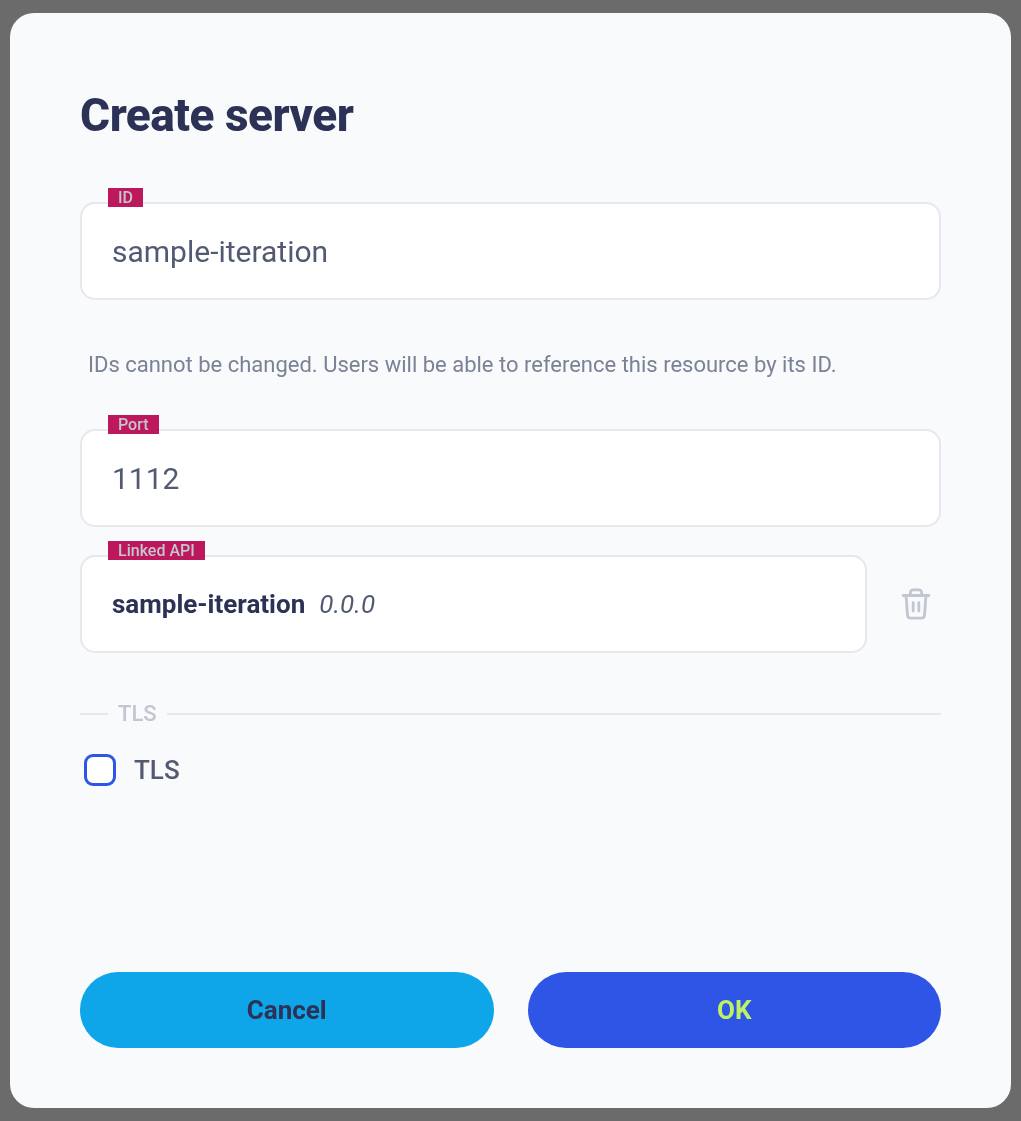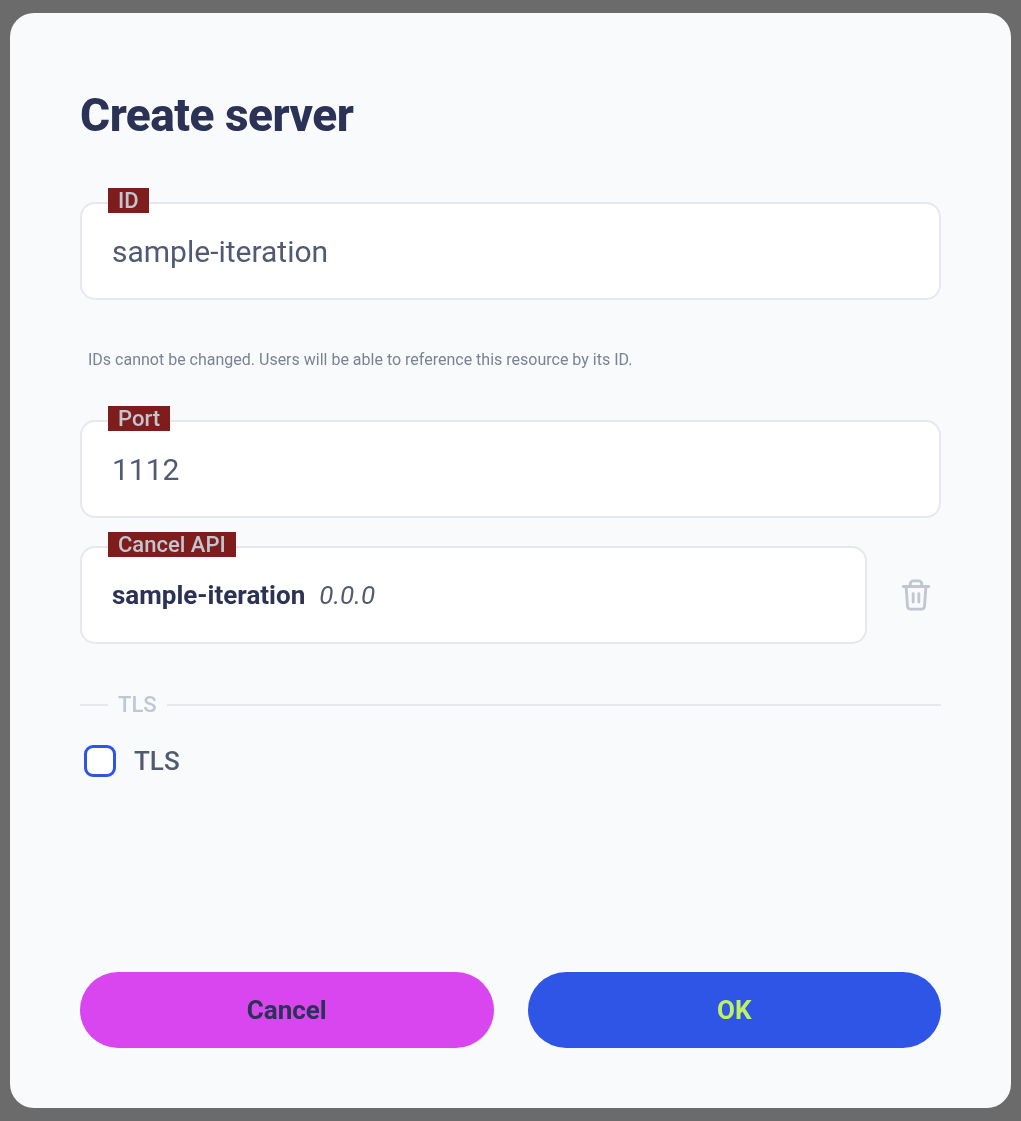--- a/index.html
+++ b/index.html
@@ -35,41 +35,41 @@
       letter-spacing: -0.5px;
     }
     .field-group {
       position: relative;
       margin-bottom: 28px;
     }
     .field-label {
       position: absolute;
       top: -14px;
       left: 28px;
-      background: #7f1d1d;
+      background: #be185d;
       padding: 0 10px;
-      font-size: 22px;
+      font-size: 16px;
       font-weight: 500;
       color: #c2c6d0;
       z-index: 2;
     }
     .text-input {
       width: 100%;
       height: 98px;
       border: 2px solid #e6e8ee;
       border-radius: 15px;
       background: #ffffff;
       padding: 0 30px;
       font-size: 30px;
       color: #525a73;
       font-family: inherit;
       outline: none;
     }
     .helper-text {
-      font-size: 16px;
+      font-size: 22px;
       color: #7a8296;
       margin-top: 20px;
       margin-bottom: 48px;
       line-height: 1.5;
       padding-left: 8px;
     }
     .port-group {
     }
     .linked-api-row {
       display: flex;
@@ -172,21 +172,21 @@
       flex: 1;
       height: 76px;
       border-radius: 40px;
       border: none;
       font-size: 26px;
       font-weight: 700;
       cursor: pointer;
       font-family: inherit;
     }
     .btn-cancel {
-      background: #d946ef;
+      background: #0ea5e9;
       color: #2b3256;
       text-align: center;
     }
     .btn-ok {
       background: #2e55e6;
       color: #bef264;
     }
   </style>
 </head>
 <body>
@@ -200,21 +200,21 @@
   </div>
   <p class="helper-text">IDs cannot be changed. Users will be able to reference this resource by its ID.</p>
 
   <div class="field-group port-group">
     <span class="field-label">Port</span>
     <input type="text" class="text-input" value="1112" style="">
   </div>
 
   <div class="linked-api-row">
     <div class="linked-api-box">
-      <span class="field-label">Cancel API</span>
+      <span class="field-label">Linked API</span>
       <div class="linked-api-display">
         <span class="linked-api-name">sample-iteration</span>
         <span class="linked-api-version">0.0.0</span>
       </div>
     </div>
     <button class="trash-button">
       <svg viewBox="0 0 24 24" fill="none" stroke="currentColor" stroke-width="2" stroke-linecap="round" stroke-linejoin="round">
         <polyline points="3 6 5 6 21 6"></polyline>
         <path d="M19 6l-1 14a2 2 0 0 1-2 2H8a2 2 0 0 1-2-2L5 6"></path>
         <path d="M8 6V4a2 2 0 0 1 2-2h4a2 2 0 0 1 2 2v2"></path>

